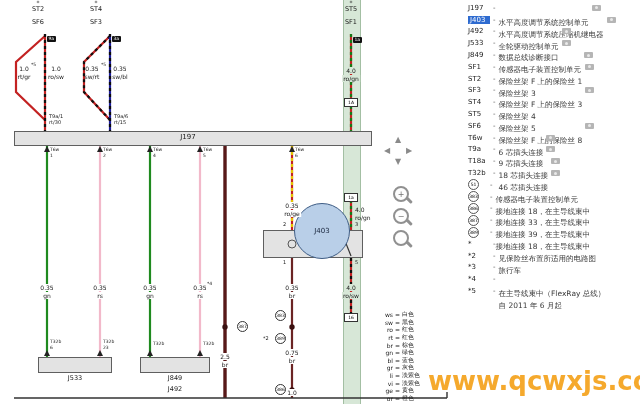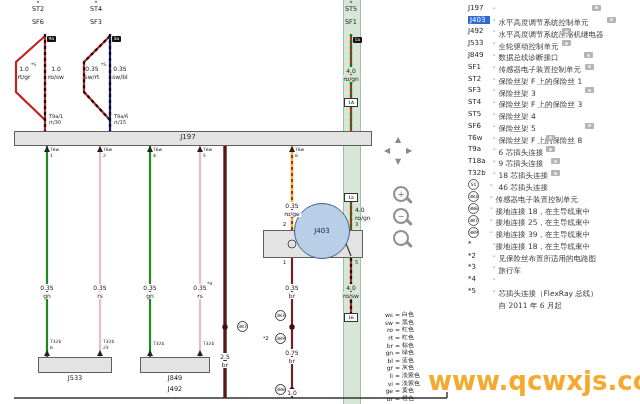--- a/index.html
+++ b/index.html
@@ -345,21 +345,21 @@
         <span class="ltxt">传感器电子装置控制单元</span>
       </div>
     <div class="lrow">
         <span class="ccode">383</span>
         <span class="dsh">-</span>
         <span class="ltxt">接地连接 18，在主导线束中</span>
       </div>
     <div class="lrow">
         <span class="ccode">386</span>
         <span class="dsh">-</span>
-        <span class="ltxt">接地连接 25，在主导线束中</span>
+        <span class="ltxt">接地连接 33，在主导线束中</span>
       </div>
     <div class="lrow">
         <span class="ccode">387</span>
         <span class="dsh">-</span>
         <span class="ltxt">接地连接 39，在主导线束中</span>
       </div>
     <div class="lrow">
         <span class="ccode">389</span>
         <span class="dsh">-</span>
         <span class="ltxt">接地连接 18，在主导线束中</span>
@@ -374,21 +374,21 @@
         <span class="dsh">-</span>
         <span class="ltxt">旅行车</span>
       </div>
     <div class="lrow">
         <span class="code">*3</span>
         <span class="dsh">-</span>
       </div>
     <div class="lrow">
         <span class="code">*4</span>
         <span class="dsh">-</span>
-        <span class="ltxt">芯插头连接（FlexRay 总线）</span>
+        <span class="ltxt">在主导线束中（FlexRay 总线）</span>
       </div>
     <div class="lrow">
         <span class="code">*5</span>
         <span class="dsh">-</span>
         <span class="ltxt">自 2011 年 6 月起</span>
       </div>
   </div>
 
   <div class="colors">
     <div class="crow">

